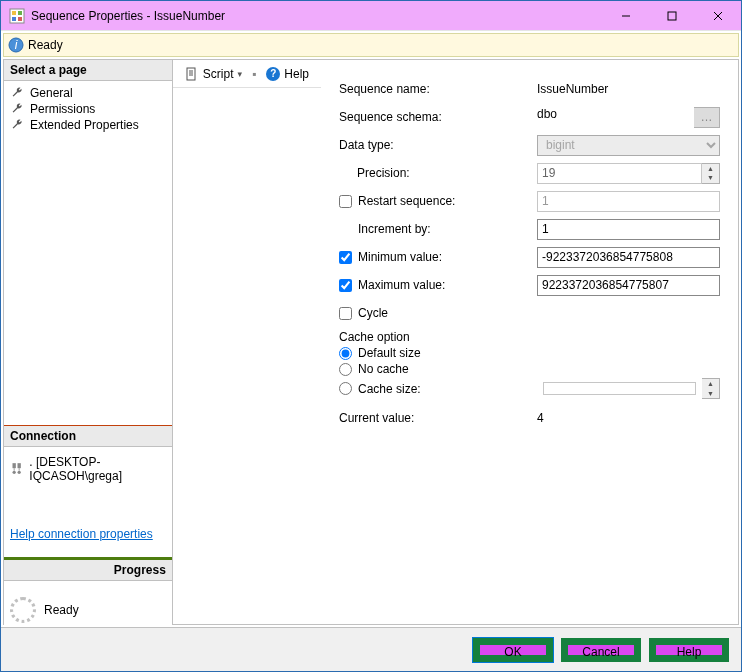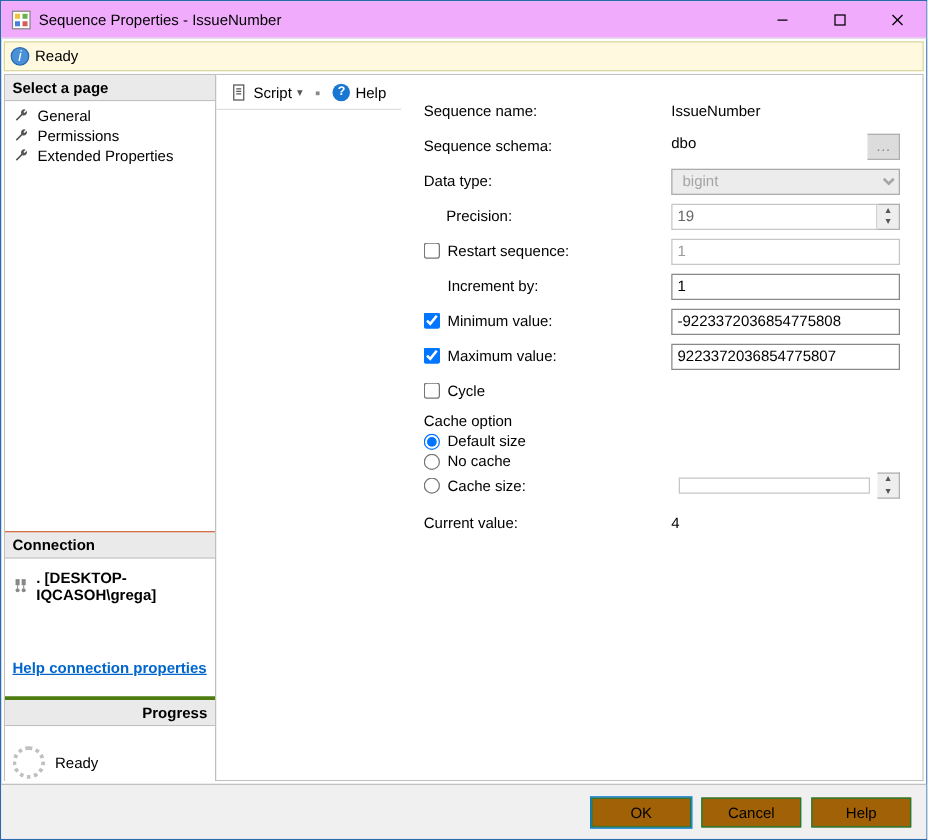--- a/index.html
+++ b/index.html
@@ -13,21 +13,21 @@
   .statusbar { height: 24px; background: #fff9df; border: 1px solid #d8d8a0; margin: 2px; display: flex; align-items: center; padding: 0 4px; }
   .statusbar .icon { width: 16px; height: 16px; margin-right: 4px; }
   .statusbar .text { color: #000; }
   .body { flex: 1; display: flex; margin: 0 2px 2px 2px; overflow: hidden; }
   .sidebar { width: 202px; display: flex; flex-direction: column; border: 1px solid #c0c0c0; }
   .section-hdr { background: #eaeaea; padding: 3px 6px; font-weight: bold; border-bottom: 1px solid #c0c0c0; }
   .pagelist { flex: 0 0 auto; background: #fff; padding: 4px 6px; height: 344px; overflow: auto; }
   .pageitem { display: flex; align-items: center; gap: 6px; padding: 1px 0; cursor: pointer; }
   .pageitem .wrench { width: 14px; height: 14px; }
   .connection { border-top: 1px solid #c2410c; }
-  .conn-body { background: #fff; padding: 8px 6px 6px 6px; height: 110px; font-weight: bold; }
+  .conn-body { background: #fff; padding: 8px 6px 6px 6px; height: 110px; }
   .conn-row { display: flex; align-items: center; gap: 6px; }
   .conn-link { margin-top: 44px; display: block; color: #0066cc; text-decoration: underline; cursor: pointer; }
   .progress { border-top: 3px solid #4d7c0f; text-align: right; }
   .prog-body { background: #fff; padding: 8px 6px; display: flex; align-items: center; gap: 8px; height: 58px; }
   .spinner { width: 26px; height: 26px; border: 3px dotted #c0c0c0; border-radius: 50%; }
   .main { flex: 1; border: 1px solid #c0c0c0; border-left: none; display: flex; flex-direction: row; }
   .toolbar { height: 28px; display: flex; align-items: center; padding: 0 8px; gap: 6px; border-bottom: 1px solid #e0e0e0; }
   .tbtn { display: flex; align-items: center; gap: 4px; padding: 2px 4px; cursor: pointer; }
   .tdrop { font-size: 9px; color: #555; }
   .help-icon { width: 14px; height: 14px; background: #1976d2; color: #fff; border-radius: 50%; display: inline-flex; align-items: center; justify-content: center; font-weight: bold; font-size: 10px; }
@@ -36,27 +36,27 @@
   .lbl { width: 198px; color: #000; }
   .lbl.indent { padding-left: 18px; }
   .val { flex: 1; color: #000000; }
   .input { flex: 1; height: 21px; border: 1px solid #888; padding: 0 4px; background: #fff; }
   .input.ro { background: #fff; color: #666; border-color: #c6c6c6; }
   .schema-row { display:flex; flex:1; }
   .schema-btn { width: 26px; height: 21px; background: #dcdcdc; border: 1px solid #b0b0b0; border-left: none; text-align:center; color:#888; }
   select.input { background: #e4e4e4; }
   .spin { width: 18px; height: 21px; border: 1px solid #b0b0b0; border-left: none; display:flex; flex-direction:column; background:#eee;}
   .spin div{flex:1; font-size:7px; text-align:center; line-height:9px; color:#555;}
-  .chk { display: flex; align-items: flex-start; gap: 6px; }
+  .chk { display: flex; align-items: center; gap: 6px; }
   .chk input { width: 13px; height: 13px; }
   .group-lbl { margin: 4px 0 2px 0; }
   .radio-row { display: flex; align-items: center; gap: 6px; margin: 2px 0 2px 0; padding-left: 0; }
   .radio-row input { width: 13px; height: 13px; }
   .footer { height: 44px; border-top: 1px solid #c0c0c0; display: flex; align-items: center; justify-content: flex-end; padding: 0 12px; gap: 8px; background: #f0f0f0; }
-  .btn { width: 80px; height: 24px; background: #a16207; border: 1px solid #15803d; cursor: pointer; }
+  .btn { width: 80px; height: 24px; background: #d946ef; border: 7px solid #15803d; cursor: pointer; }
   .btn.primary { outline: 1px solid #0078d7; }
 </style>
 </head>
 <body>
 
 <div class="window">
 
   <div class="titlebar">
     <svg class="icon" viewBox="0 0 16 16">
         <rect x="1" y="1" width="14" height="14" fill="#fff" stroke="#888"></rect>

